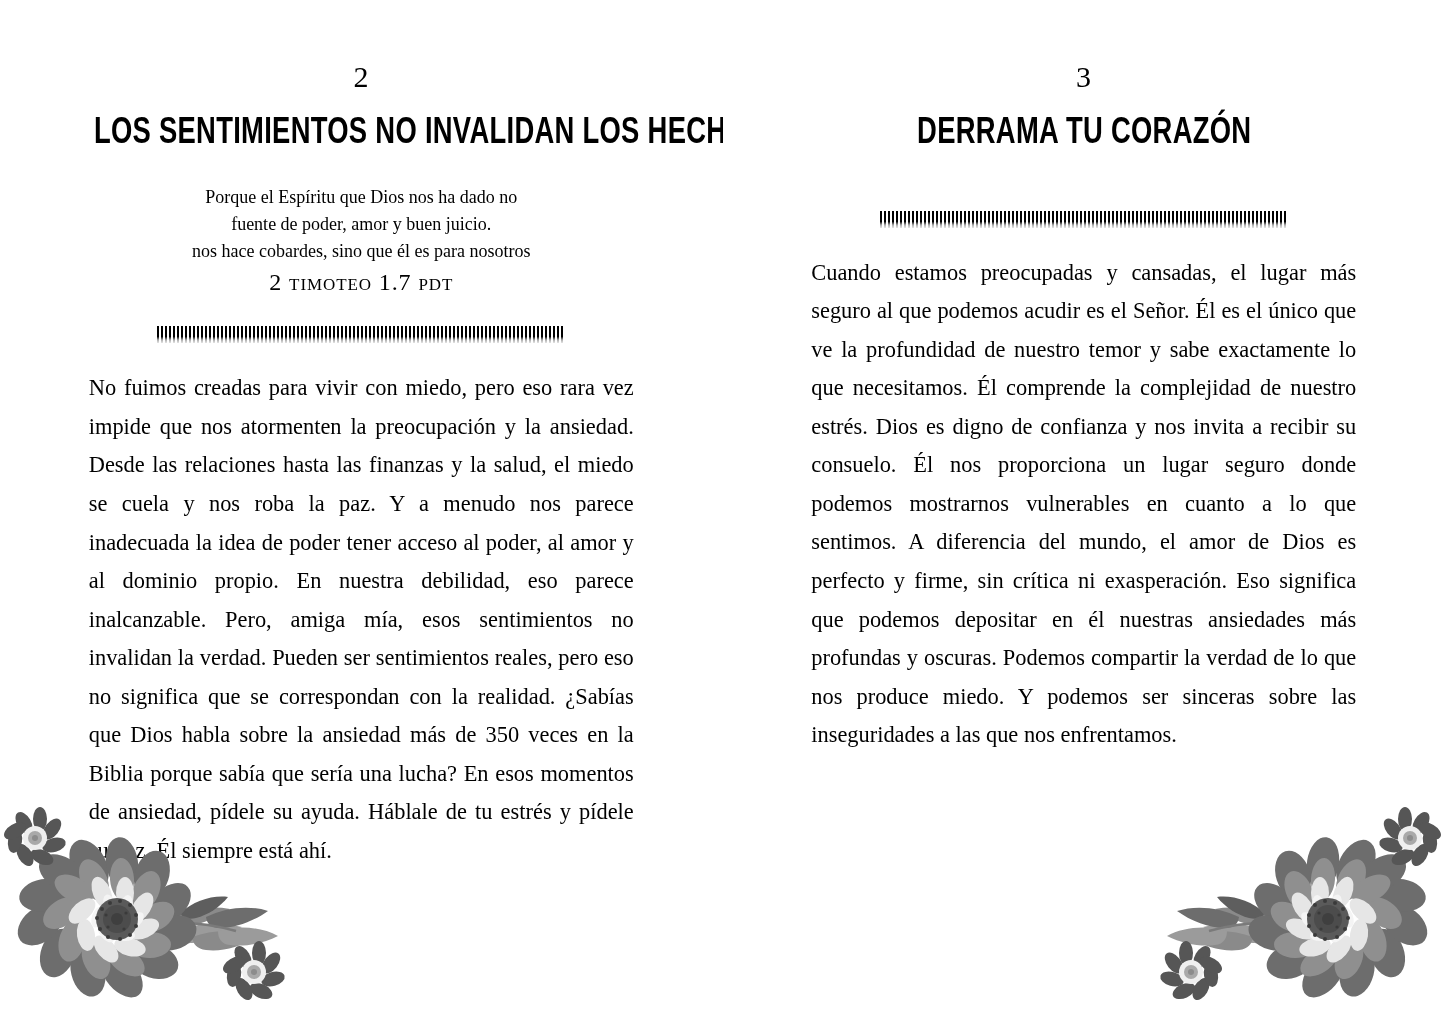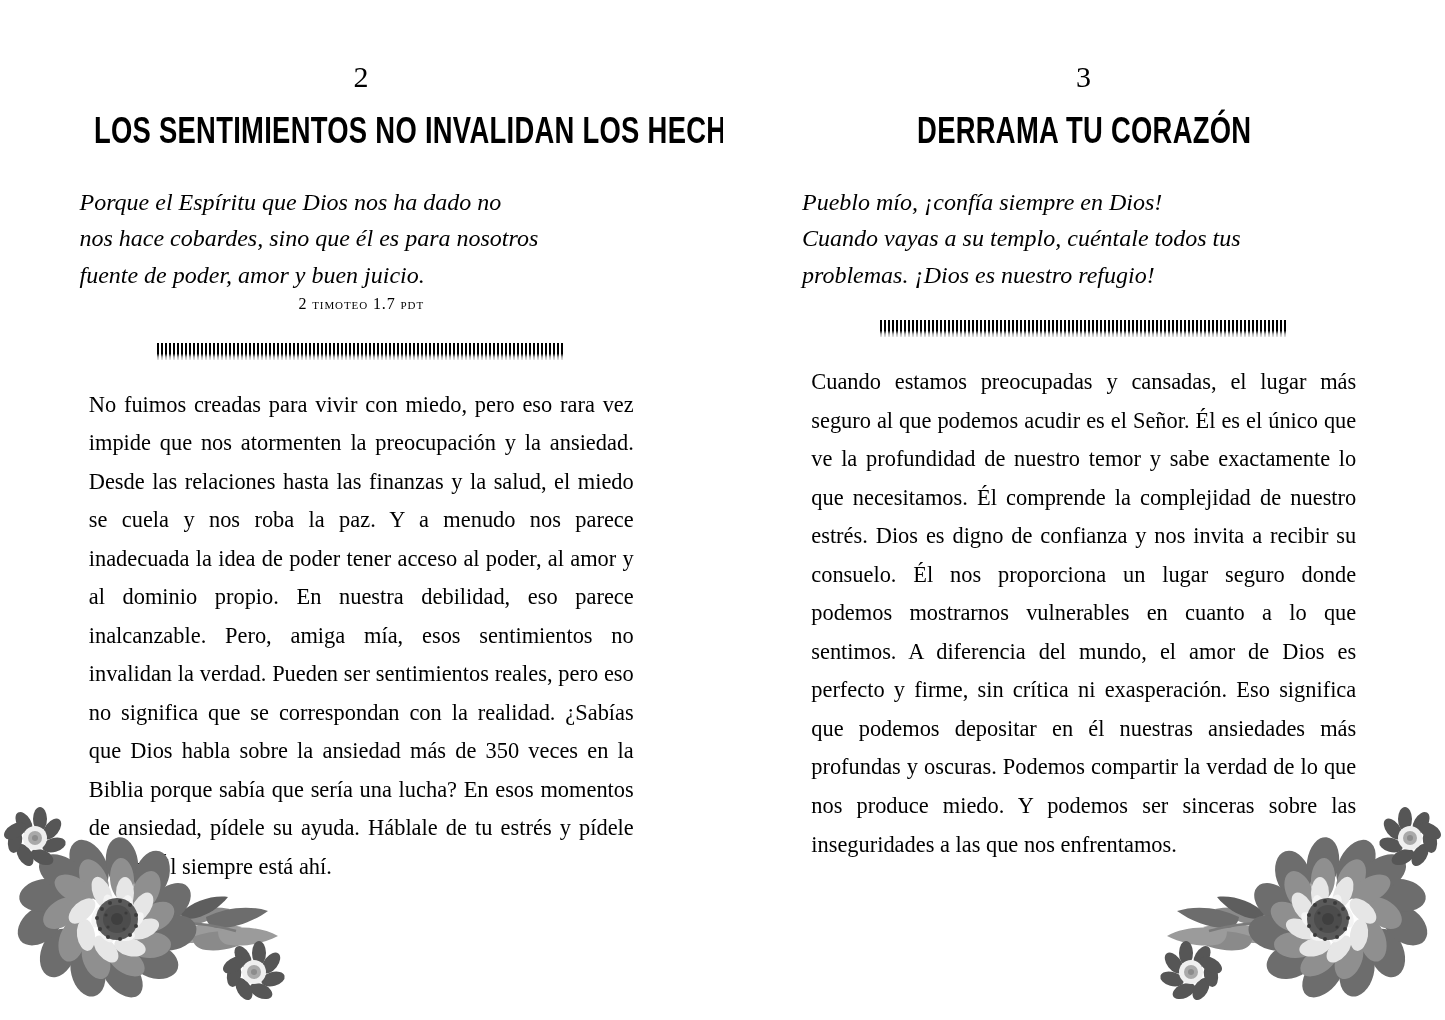--- a/index.html
+++ b/index.html
@@ -55,32 +55,31 @@
     line-height: 1.02;
     letter-spacing: 0.4px;
     text-transform: uppercase;
     transform: scaleX(0.74);
     transform-origin: center top;
     white-space: nowrap;
   }
 
   
   .epigraph {
-    text-align: left;
-    font-style: italic;
-    font-size: 24px;
+    text-align: center;
+    font-size: 18px;
     line-height: 1.52;
     margin: 0 auto;
     width: 78%;
   }
   .epigraph-line { display: block; }
 
   .epigraph-ref {
     text-align: center;
-    font-size: 16px;
+    font-size: 24px;
     line-height: 1.4;
     font-variant: small-caps;
     font-style: normal;
     letter-spacing: 0.9px;
     text-transform: lowercase;
   }
 
   
   .divider {
     margin: 0 auto;
@@ -137,22 +136,22 @@
       <div class="chapter-number">2</div>
 
       <div style="height:20px;"></div>
 
       <div class="chapter-title">Los sentimientos no invalidan los hechos</div>
 
       <div style="height:34px;"></div>
 
       <div class="epigraph">
         <span class="epigraph-line">Porque el Espíritu que Dios nos ha dado no</span>
+        <span class="epigraph-line">fuente de poder, amor y buen juicio.</span>
         <span class="epigraph-line">nos hace cobardes, sino que él es para nosotros</span>
-        <span class="epigraph-line">fuente de poder, amor y buen juicio.</span>
       </div>
 
       <div class="epigraph-ref">2 Timoteo 1.7 pdt</div>
 
       <div style="height:27px;"></div>
 
       <div class="divider"></div>
 
       <div style="height:26px;"></div>
 
@@ -290,25 +289,20 @@
     <div class="page-inner" style="padding-top:62px;">
 
       <div class="chapter-number">3</div>
 
       <div style="height:20px;"></div>
 
       <div class="chapter-title">Derrama tu corazón</div>
 
       <div style="height:34px;"></div>
 
-      <div class="epigraph">
-        <span class="epigraph-line">Pueblo mío, ¡confía siempre en Dios!</span>
-        <span class="epigraph-line">Cuando vayas a su templo, cuéntale todos tus</span>
-        <span class="epigraph-line">problemas. ¡Dios es nuestro refugio!</span>
-      </div>
 
 
       <div style="height:27px;"></div>
 
       <div class="divider"></div>
 
       <div style="height:26px;"></div>
 
       <div class="body-col">
         <p>Cuando estamos preocupadas y cansadas, el lugar más seguro al que podemos acudir es el Señor. Él es el único que ve la profundidad de nuestro temor y sabe exactamente lo que necesitamos. Él comprende la complejidad de nuestro estrés. Dios es digno de confianza y nos invita a recibir su consuelo. Él nos proporciona un lugar seguro donde podemos mostrarnos vulnerables en cuanto a lo que sentimos. A diferencia del mundo, el amor de Dios es perfecto y firme, sin crítica ni exasperación. Eso significa que podemos depositar en él nuestras ansiedades más profundas y oscuras. Podemos compartir la verdad de lo que nos produce miedo. Y podemos ser sinceras sobre las inseguridades a las que nos enfrentamos.</p>

